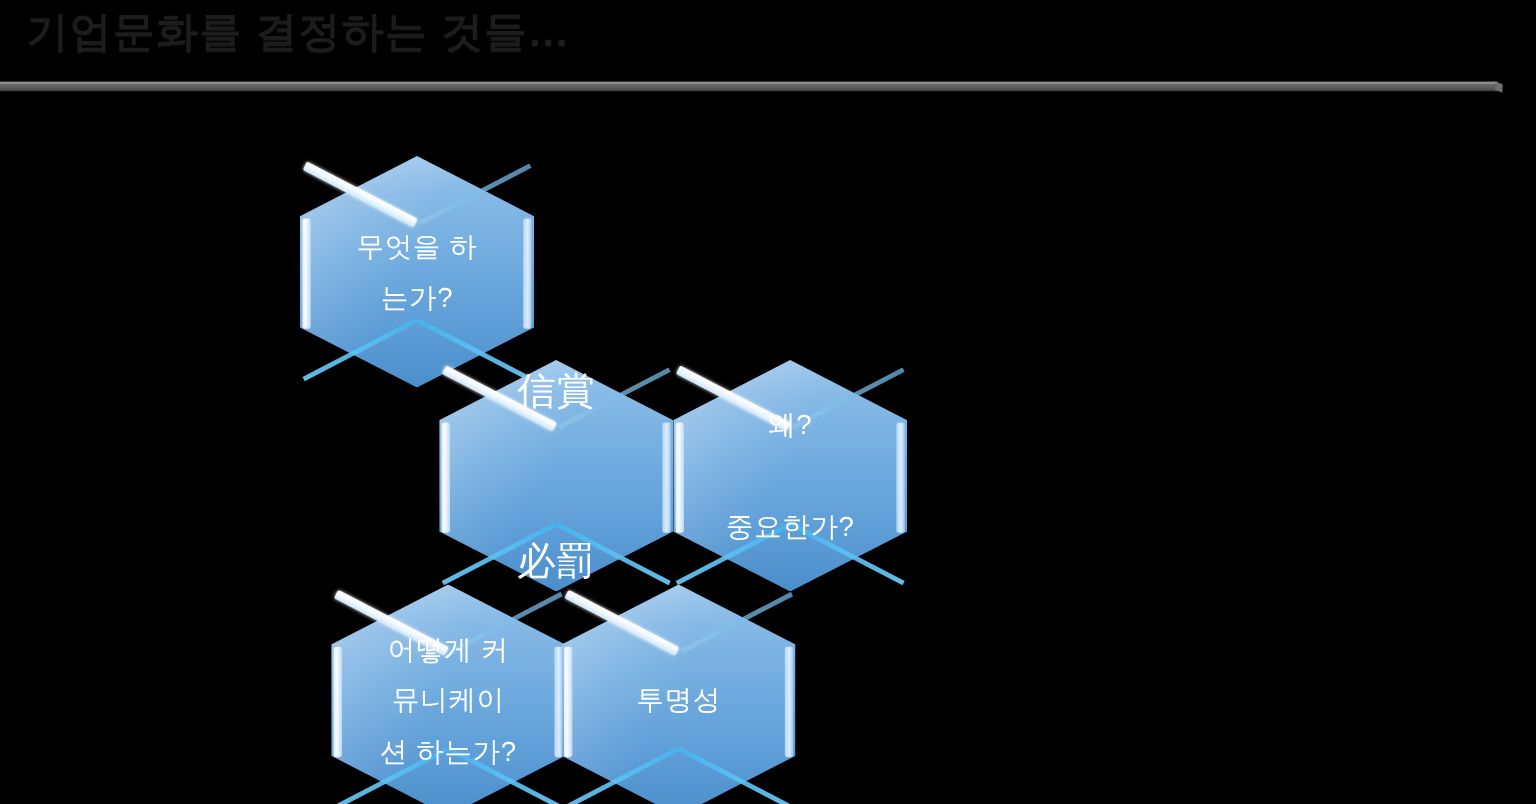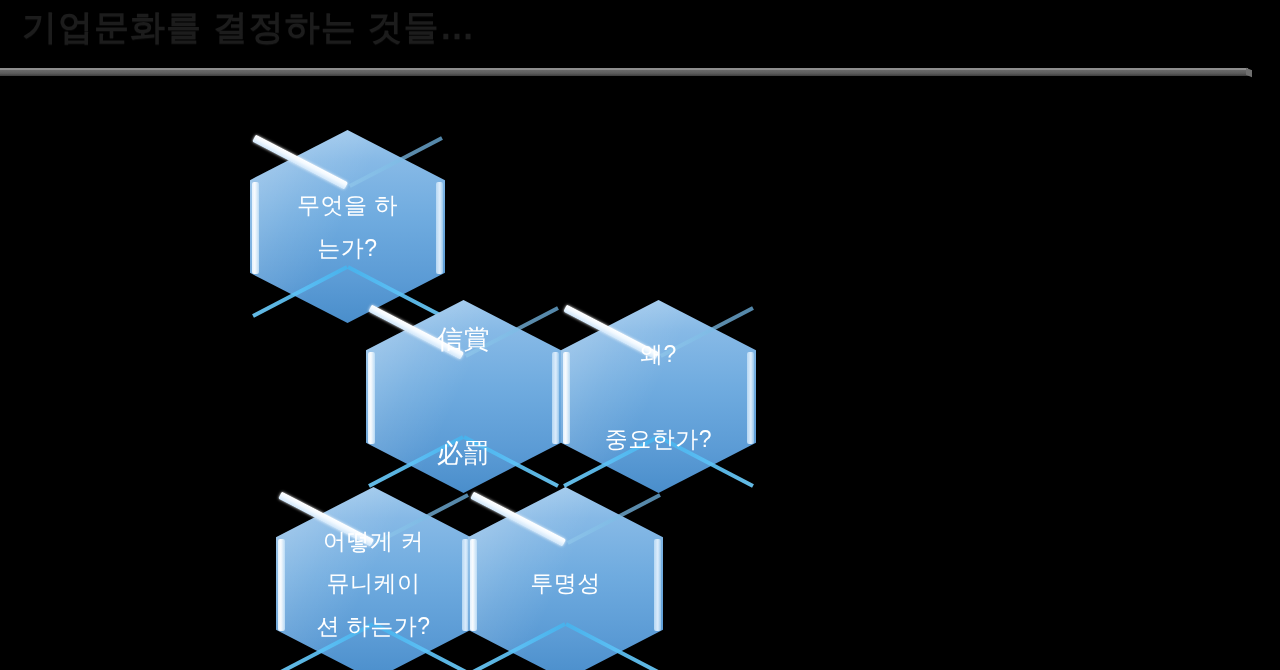--- a/index.html
+++ b/index.html
@@ -218,21 +218,21 @@
     line-height: 1.85;
     text-align: center;
     white-space: pre-line;
     letter-spacing: 0.5px;
     padding: 0 20px;
     box-sizing: border-box;
     pointer-events: none;
   }
 
   .hex.hex-cjk .hex-label {
-    font-size: 26px;
+    font-size: 32px;
     line-height: 2.2;
   }
 </style>
 </head>
 <body>
 
 <div id="slide">
 
   <div id="title-block">
     <div id="slide-title">기업문화를 결정하는 것들…</div>

